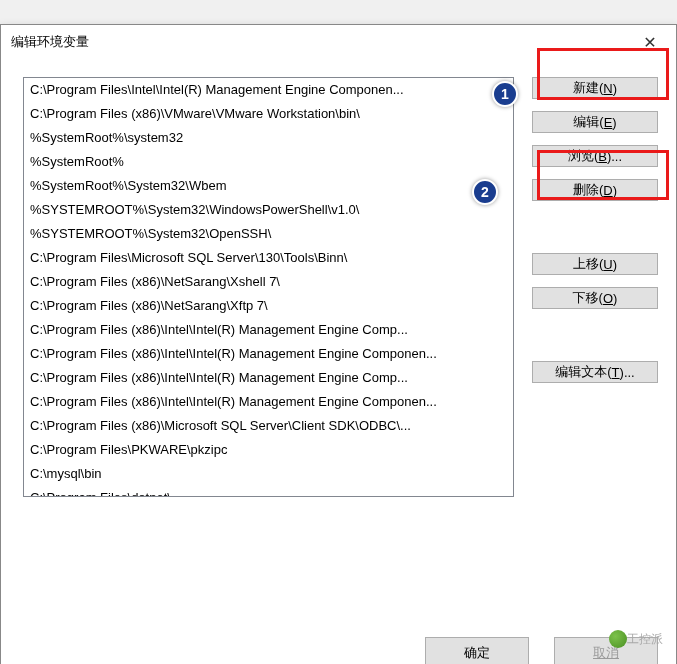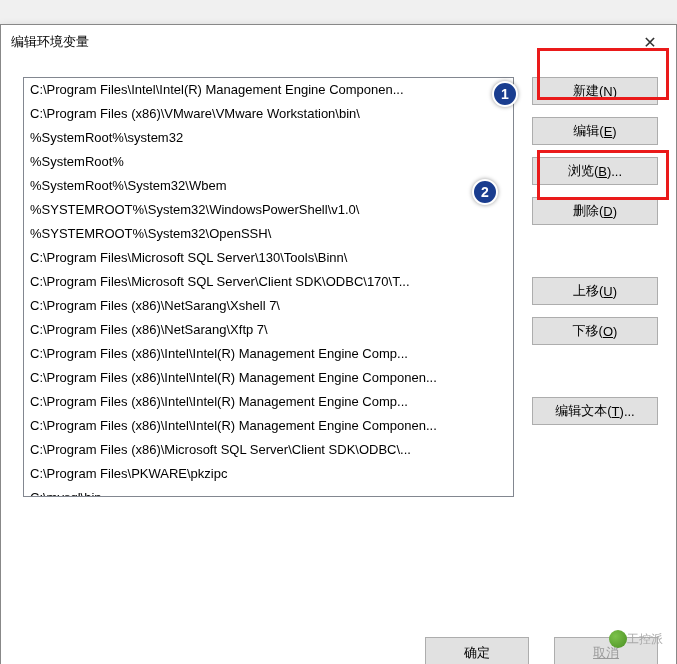--- a/index.html
+++ b/index.html
@@ -70,21 +70,21 @@
       cursor: default;
       color: #000;
     }
     .sidebar {
       display: flex;
       flex-direction: column;
       gap: 12px;
       width: 126px;
     }
     .btn {
-      height: 28px;
+      height: 22px;
       border: 1px solid #adadad;
       background: #e1e1e1;
       font-family: inherit;
       font-size: 13px;
       cursor: pointer;
       display: flex;
       align-items: center;
       justify-content: center;
       color: #000;
     }
@@ -161,21 +161,20 @@
     <div class="listarea">
       <div class="listbox" id="listbox">
           <div class="list-item">C:\Program Files\Intel\Intel(R) Management Engine Componen...</div>
           <div class="list-item">C:\Program Files (x86)\VMware\VMware Workstation\bin\</div>
           <div class="list-item">%SystemRoot%\system32</div>
           <div class="list-item">%SystemRoot%</div>
           <div class="list-item">%SystemRoot%\System32\Wbem</div>
           <div class="list-item">%SYSTEMROOT%\System32\WindowsPowerShell\v1.0\</div>
           <div class="list-item">%SYSTEMROOT%\System32\OpenSSH\</div>
           <div class="list-item">C:\Program Files\Microsoft SQL Server\130\Tools\Binn\</div>
-          <div class="list-item">C:\Program Files\Microsoft SQL Server\Client SDK\ODBC\170\T...</div>
           <div class="list-item">C:\Program Files (x86)\NetSarang\Xshell 7\</div>
           <div class="list-item">C:\Program Files (x86)\NetSarang\Xftp 7\</div>
           <div class="list-item">C:\Program Files (x86)\Intel\Intel(R) Management Engine Comp...</div>
           <div class="list-item">C:\Program Files (x86)\Intel\Intel(R) Management Engine Componen...</div>
           <div class="list-item">C:\Program Files (x86)\Intel\Intel(R) Management Engine Comp...</div>
           <div class="list-item">C:\Program Files (x86)\Intel\Intel(R) Management Engine Componen...</div>
           <div class="list-item">C:\Program Files (x86)\Microsoft SQL Server\Client SDK\ODBC\...</div>
           <div class="list-item">C:\Program Files\PKWARE\pkzipc</div>
           <div class="list-item">C:\mysql\bin</div>
           <div class="list-item">C:\Program Files\dotnet\</div>

